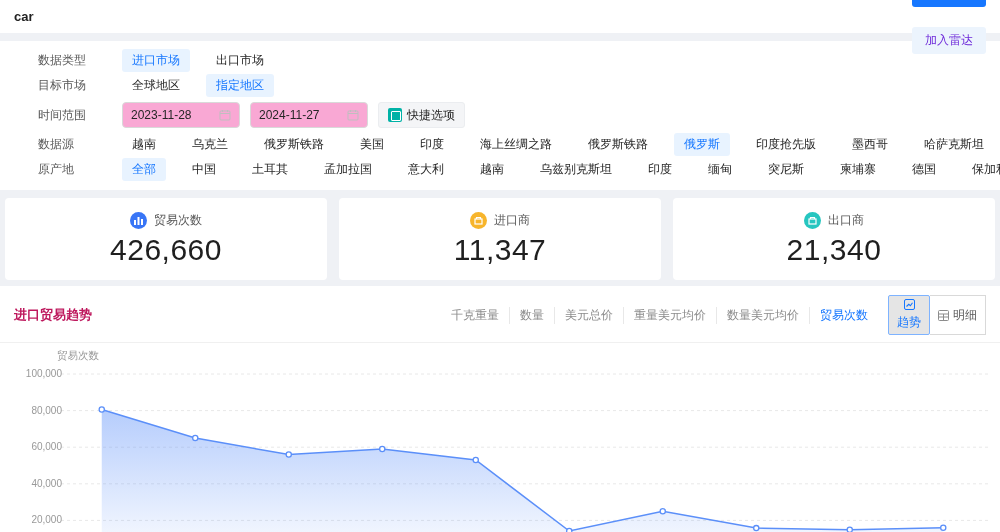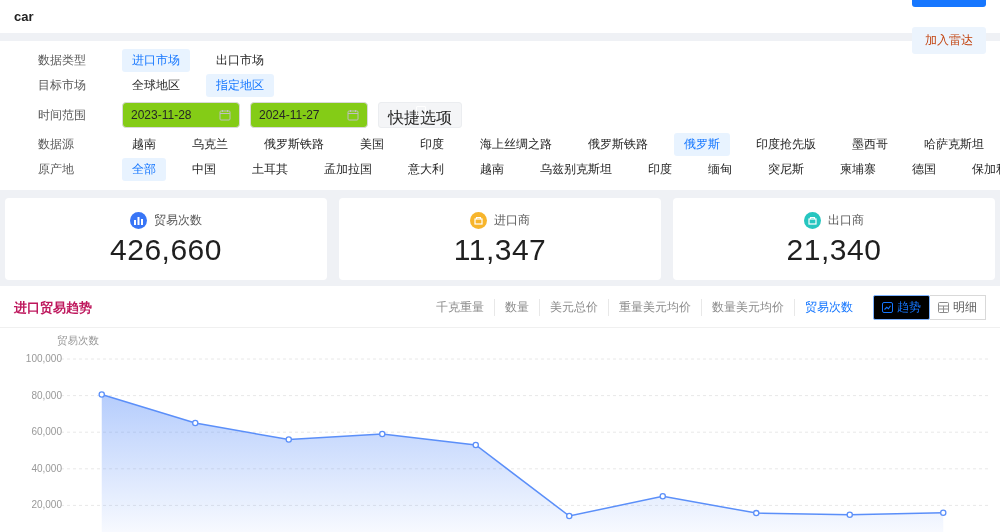--- a/index.html
+++ b/index.html
@@ -6,38 +6,38 @@
   html,body { width:1000px; height:532px; overflow:hidden; background:#eff1f5;
     font-family:"Liberation Sans", sans-serif; color:#262626; }
 
   
   .topbar { background:#fff; height:33px; display:flex; align-items:center;
     justify-content:space-between; padding:0 14px; }
   .topbar-title { font-size:13px; font-weight:bold; color:#222; }
   .topbar-actions { display:flex; gap:20px;flex-direction:column; }
   .btn { font-size:12px; border:none; border-radius:3px; padding:5px 13px; cursor:pointer; }
   .btn-primary { background:#1677ff; color:#fff; }
-  .btn-soft { background:#ecf4fd; color:#c2410c; }
+  .btn-soft { background:#ecf4fd; color:#6d28d9; }
 
   
   .filters { background:#fff; margin-top:8px; padding:7px 14px 8px 14px; }
   .f-row { display:flex; align-items:center; min-height:25px; font-size:12px; }
   .f-label { width:58px; margin-left:24px; margin-right:26px; color:#595959; flex:none; }
   .f-opts { display:flex; align-items:center; gap:16px; flex:1; }
   .f-opts.spread { justify-content:space-between; padding-right:2px; }
   .chip { padding:3px 10px; border-radius:3px; color:#262626; cursor:pointer; white-space:nowrap; }
   .chip.sel { background:#e8f3ff; color:#1677ff; }
 
   .date-row { gap:10px; }
   .date-input { display:flex; align-items:center; justify-content:space-between;
     border:1px solid #d9d9d9; border-radius:4px; width:118px; height:26px;
-    padding:0 8px; font-size:12px; color:#262626; background:#84cc16; cursor:pointer; }
+    padding:0 8px; font-size:12px; color:#262626; background:#f9a8d4; cursor:pointer; }
   .quick-btn { display:inline-flex; align-items:center; gap:5px; background:#f4f5f7;
     border:1px solid #ebedf0; border-radius:3px; height:26px; padding:0 9px;
-    font-size:16px; color:#262626; cursor:pointer;flex-direction:column; }
+    font-size:12px; color:#262626; cursor:pointer; }
   .q-icon { width:14px; height:14px; border-radius:2px; background:#00b2a6; display:inline-block; position:relative; }
   .q-icon:after { content:""; position:absolute; left:3px; top:3px; width:8px; height:8px;
     border:1.5px solid #fff; border-radius:1px; }
 
   
   .stats { display:flex; gap:12px; padding:8px 5px 0 5px; }
   .card { background:#fff; border-radius:4px; flex:1; height:82px; display:flex;
     flex-direction:column; align-items:center; justify-content:center; }
   .card-top { display:flex; align-items:center; gap:7px; font-size:12px; color:#595959; }
   .card-ico { width:17px; height:17px; border-radius:50%; display:flex; align-items:center; justify-content:center; }
@@ -49,21 +49,21 @@
     padding:9px 14px 7px 14px; border-bottom:1px solid #f0f0f0; }
   .chart-title { font-size:13px; font-weight:bold; color:#be185d; }
   .chart-tools { display:flex; align-items:center; gap:10px; }
   .metrics { display:flex; align-items:center; font-size:12px; color:#8c8c8c; }
   .metric { padding:0 10px; cursor:pointer; white-space:nowrap; }
   .metric.sel { color:#1677ff; }
   .metric + .metric { border-left:1px solid #e8e8e8; }
   .view-btns { display:flex; }
   .vbtn { display:inline-flex; align-items:center; gap:4px; font-size:12px; padding:3px 8px;
     border:1px solid #d9d9d9; background:#fff; color:#595959; cursor:pointer; }
-  .vbtn.sel { border-color:#7eb3ff; background:#000000; color:#1677ff; border-radius:2px; }
+  .vbtn.sel { border-color:#7eb3ff; background:#e5e5e5; color:#1677ff; border-radius:2px;flex-direction:column; }
   .vbtn:last-child { border-left:none; }
   .chart-body { padding:2px 0 0 0; }
 </style>
 </head>
 <body>
 
 <div class="topbar">
   <div class="topbar-title">car</div>
   <div class="topbar-actions">
     <button class="btn btn-primary">编 辑</button>

